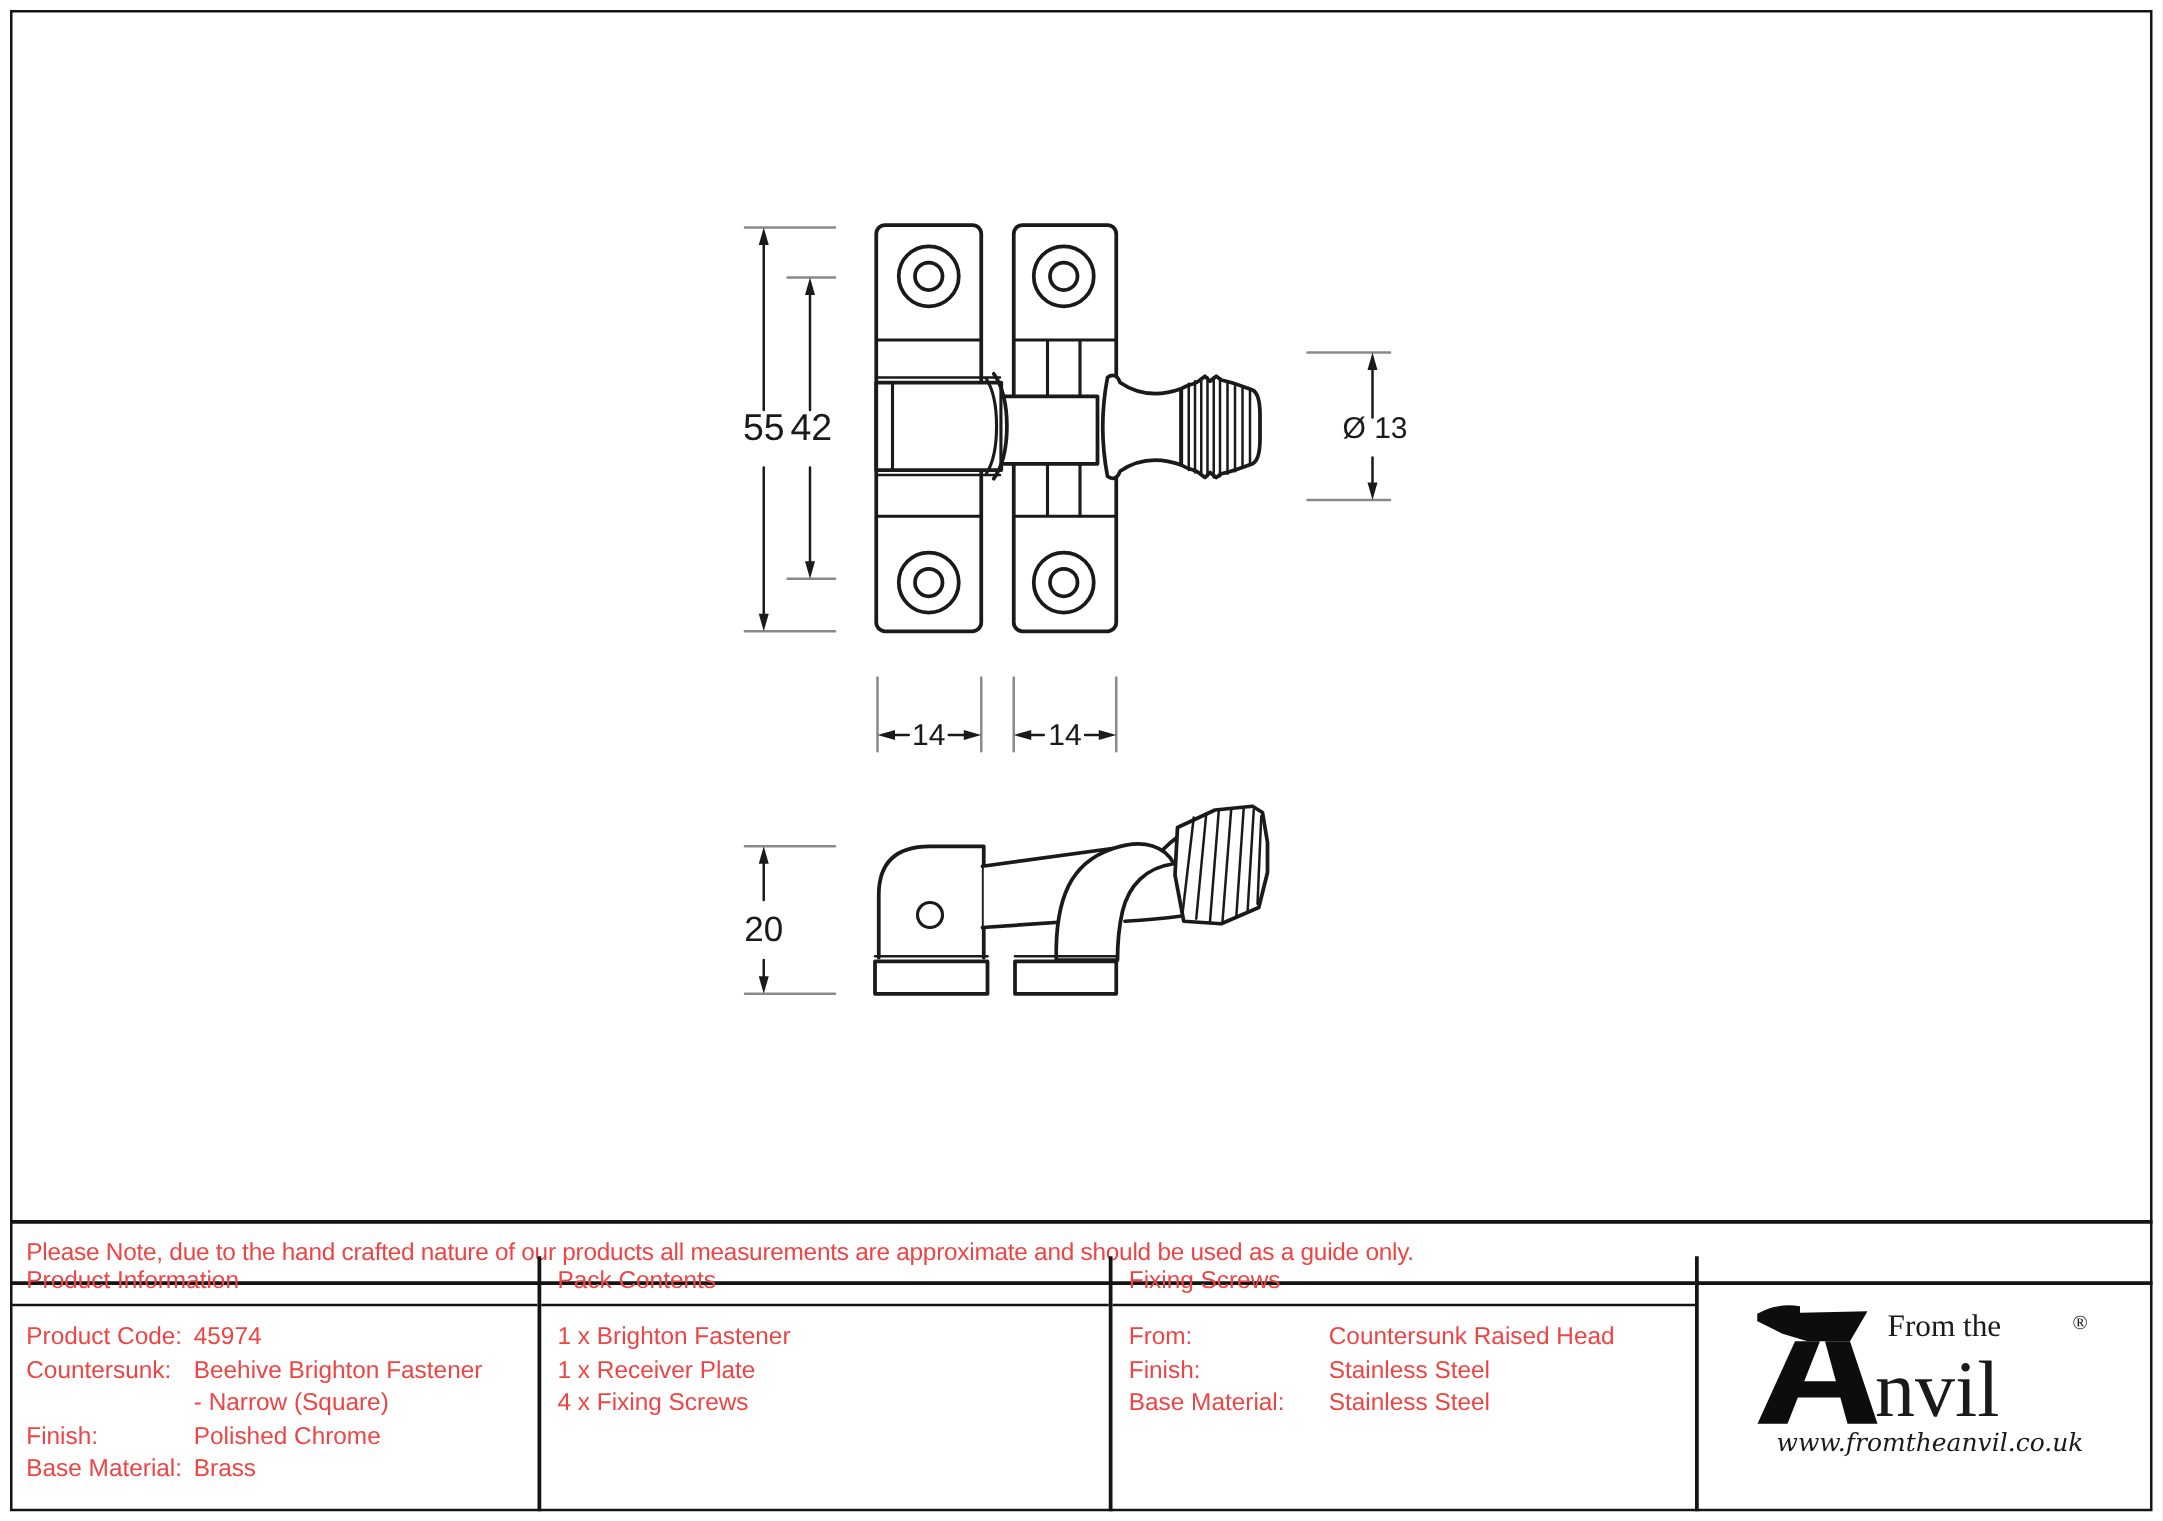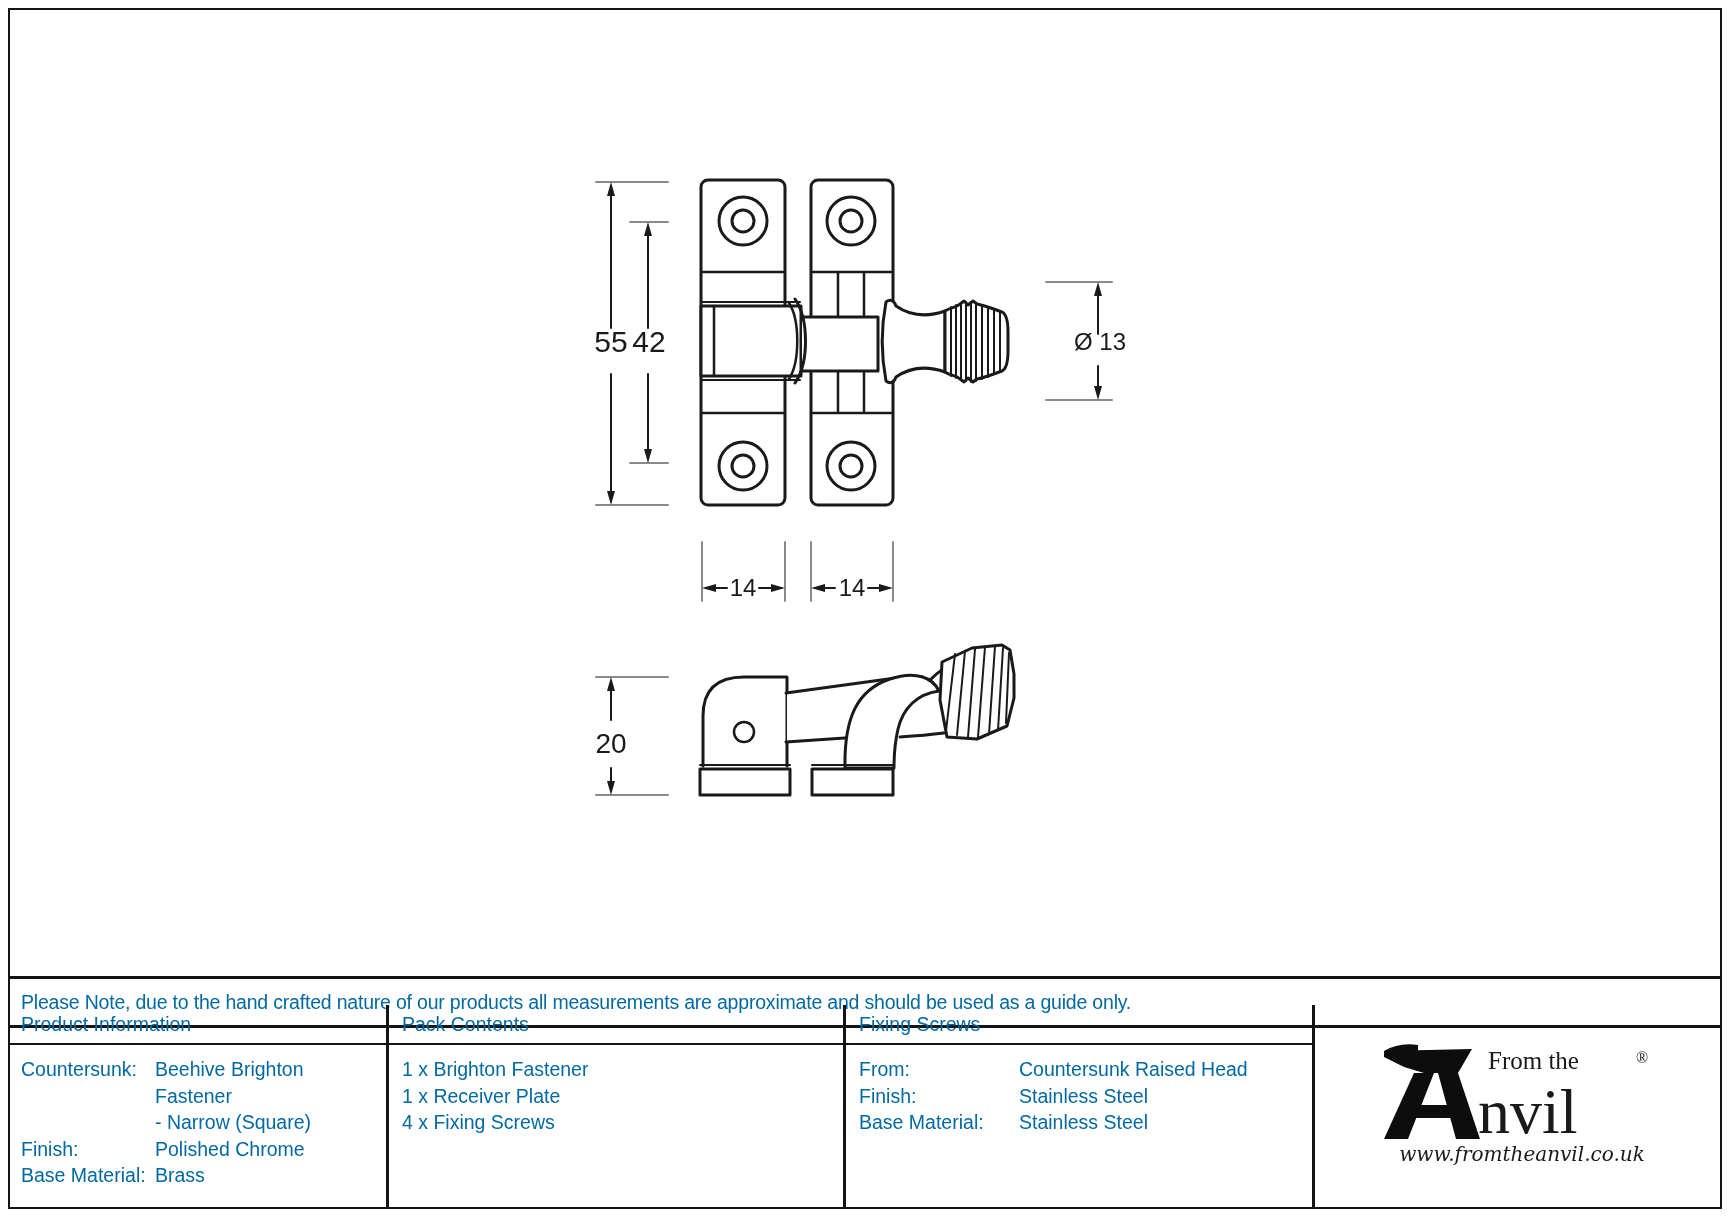--- a/index.html
+++ b/index.html
@@ -1,27 +1,27 @@
 <!DOCTYPE html>
 <html><head>
 <meta charset="utf-8">
 <style>
   html,body{margin:0;padding:0;background:#e8e8e8;}
   .page{position:relative;width:1730px;height:1217px;background:#fff;
-        font-family:"Liberation Sans",sans-serif;color:#0369a1;overflow:hidden;}
+        font-family:"Liberation Sans",sans-serif;color:#ef4444;overflow:hidden;}
   .frame{position:absolute;left:8px;top:8px;width:1714px;height:1201px;
          border:2.5px solid #141414;box-sizing:border-box;pointer-events:none;}
   .drawing-svg{position:absolute;left:0;top:0;}
   .note-row{position:absolute;left:8px;top:976px;width:1714px;height:52px;
             box-sizing:border-box;border-top:3px solid #141414;border-bottom:3px solid #141414;
             display:flex;align-items:center;padding-left:13px;font-size:19.5px;letter-spacing:-0.2px;}
   .bottom-region{position:absolute;left:8px;top:1005px;width:1714px;height:204px;
                  display:flex;box-sizing:border-box;}
   .col{box-sizing:border-box;border-right:3px solid #141414;}
-  .col1{width:381px;}
+  .col1{width:425px;}
   .col2{width:457px;}
   .col3{width:469px;}
   .cell-header{height:40px;box-sizing:border-box;border-bottom:2.5px solid #141414;
                display:flex;align-items:center;padding-left:13px;font-size:19.5px;}
   .cell-body{padding:11px 13px;font-size:19.5px;line-height:26.5px;}
   .kv{display:flex;}
   .kv .k{width:134px;flex-shrink:0;}
   .col3 .kv .k{width:160px;}
   .logo-box{flex:1;position:relative;}
   .logo-svg{position:absolute;left:50%;top:47%;transform:translate(-50%,-50%);}
@@ -175,20 +175,24 @@
   <div class="note-row">
     <span>Please Note, due to the hand crafted nature of our products all measurements are approximate and should be used as a guide only.</span>
   </div>
 
   <div class="bottom-region">
 
     <div class="col col1">
       <div class="cell-header">Product Information</div>
       <div class="cell-body">
         <div class="kv">
+          <span class="k">Product Code:</span>
+          <span class="v">45974</span>
+        </div>
+        <div class="kv">
           <span class="k">Countersunk:</span>
           <span class="v">Beehive Brighton Fastener</span>
         </div>
         <div class="kv">
           <span class="k"></span>
           <span class="v">- Narrow (Square)</span>
         </div>
         <div class="kv">
           <span class="k">Finish:</span>
           <span class="v">Polished Chrome</span>

